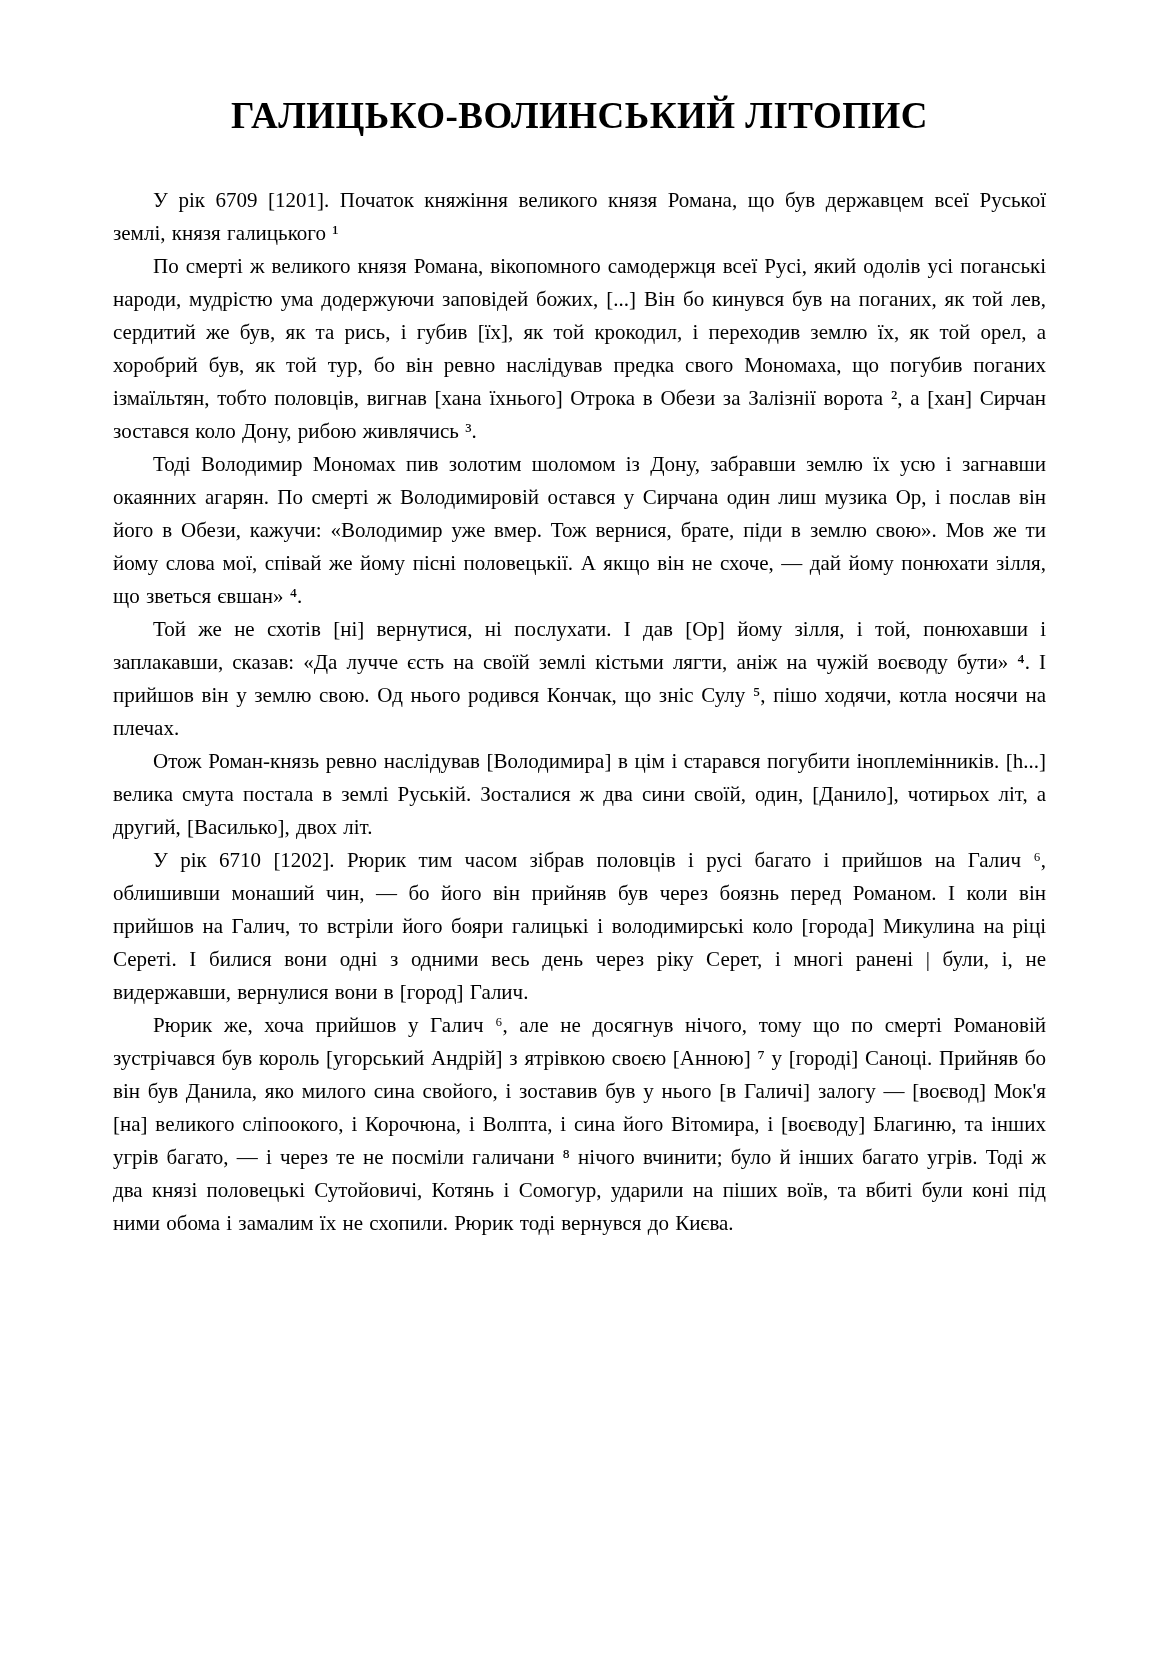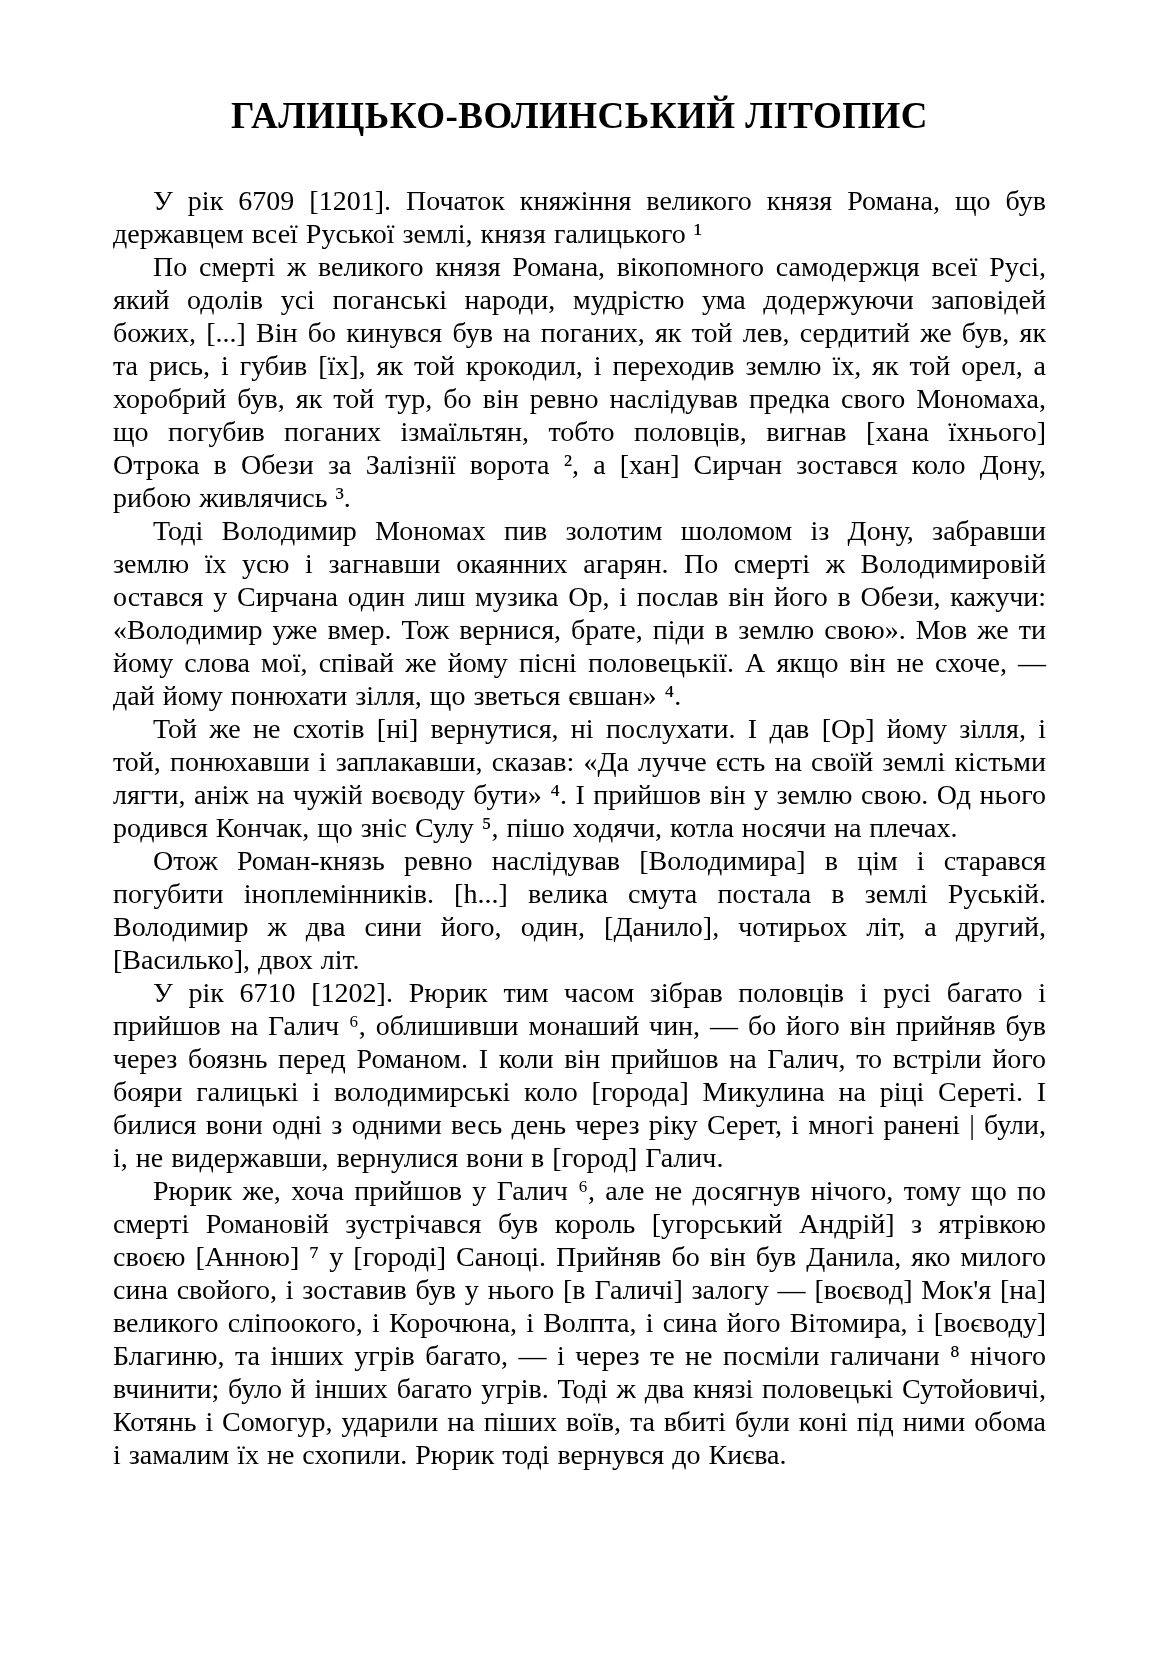--- a/index.html
+++ b/index.html
@@ -23,35 +23,35 @@
     font-family: "Liberation Serif", "DejaVu Serif", serif;
     font-weight: 700;
     font-size: 37px;
     line-height: 1.15;
     text-align: center;
     letter-spacing: 0.5px;
     color: #000000;
   }
   .body-text p {
     margin: 0;
-    font-size: 28px;
+    font-size: 21px;
     line-height: 33px;
     text-align: justify;
     text-indent: 40px;
     color: #000000;
     word-spacing: 1px;
   }
 </style>
 </head>
 <body>
 
 <div class="page">
   <h1 class="title">ГАЛИЦЬКО-ВОЛИНСЬКИЙ ЛІТОПИС</h1>
   <div class="body-text">
       <p>У рік 6709 [1201]. Початок княжіння великого князя Романа, що був державцем всеї Руської землі, князя галицького ¹</p>
       <p>По смерті ж великого князя Романа, вікопомного самодержця всеї Русі, який одолів усі поганські народи, мудрістю ума додержуючи заповідей божих, [...] Він бо кинувся був на поганих, як той лев, сердитий же був, як та рись, і губив [їх], як той крокодил, і переходив землю їх, як той орел, а хоробрий був, як той тур, бо він ревно наслідував предка свого Мономаха, що погубив поганих ізмаїльтян, тобто половців, вигнав [хана їхнього] Отрока в Обези за Залізнії ворота ², а [хан] Сирчан зостався коло Дону, рибою живлячись ³.</p>
       <p>Тоді Володимир Мономах пив золотим шоломом із Дону, забравши землю їх усю і загнавши окаянних агарян. По смерті ж Володимировій остався у Сирчана один лиш музика Ор, і послав він його в Обези, кажучи: «Володимир уже вмер. Тож вернися, брате, піди в землю свою». Мов же ти йому слова мої, співай же йому пісні половецькії. А якщо він не схоче, — дай йому понюхати зілля, що зветься євшан» ⁴.</p>
       <p>Той же не схотів [ні] вернутися, ні послухати. І дав [Ор] йому зілля, і той, понюхавши і заплакавши, сказав: «Да лучче єсть на своїй землі кістьми лягти, аніж на чужій воєводу бути» ⁴. І прийшов він у землю свою. Од нього родився Кончак, що зніс Сулу ⁵, пішо ходячи, котла носячи на плечах.</p>
-      <p>Отож Роман-князь ревно наслідував [Володимира] в цім і старався погубити іноплемінників. [h...] велика смута постала в землі Руській. Володимир ж два сини його, один, [Данило], чотирьох літ, а другий, [Василько], двох літ.</p>
+      <p>Отож Роман-князь ревно наслідував [Володимира] в цім і старався погубити іноплемінників. [h...] велика смута постала в землі Руській. Зосталися ж два сини своїй, один, [Данило], чотирьох літ, а другий, [Василько], двох літ.</p>
       <p>У рік 6710 [1202]. Рюрик тим часом зібрав половців і русі багато і прийшов на Галич ⁶, облишивши монаший чин, — бо його він прийняв був через боязнь перед Романом. І коли він прийшов на Галич, то встріли його бояри галицькі і володимирські коло [города] Микулина на ріці Сереті. І билися вони одні з одними весь день через ріку Серет, і многі ранені | були, і, не видержавши, вернулися вони в [город] Галич.</p>
       <p>Рюрик же, хоча прийшов у Галич ⁶, але не досягнув нічого, тому що по смерті Романовій зустрічався був король [угорський Андрій] з ятрівкою своєю [Анною] ⁷ у [городі] Саноці. Прийняв бо він був Данила, яко милого сина свойого, і зоставив був у нього [в Галичі] залогу — [воєвод] Мок'я [на] великого сліпоокого, і Корочюна, і Волпта, і сина його Вітомира, і [воєводу] Благиню, та інших угрів багато, — і через те не посміли галичани ⁸ нічого вчинити; було й інших багато угрів. Тоді ж два князі половецькі Сутойовичі, Котянь і Сомогур, ударили на піших воїв, та вбиті були коні під ними обома і замалим їх не схопили. Рюрик тоді вернувся до Києва.</p>
     </div>
 </div>
 
 </body></html>

